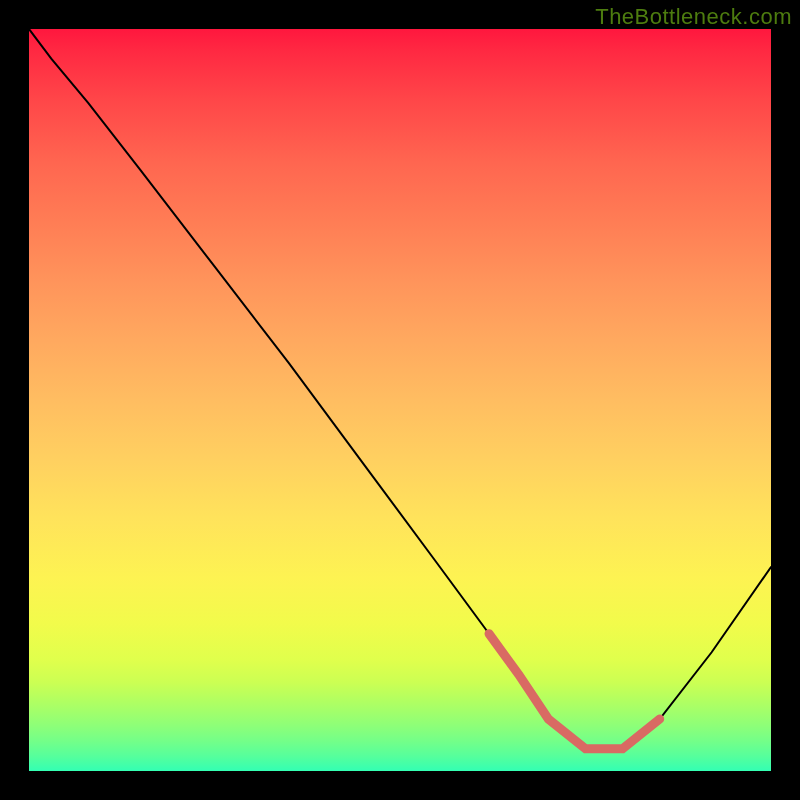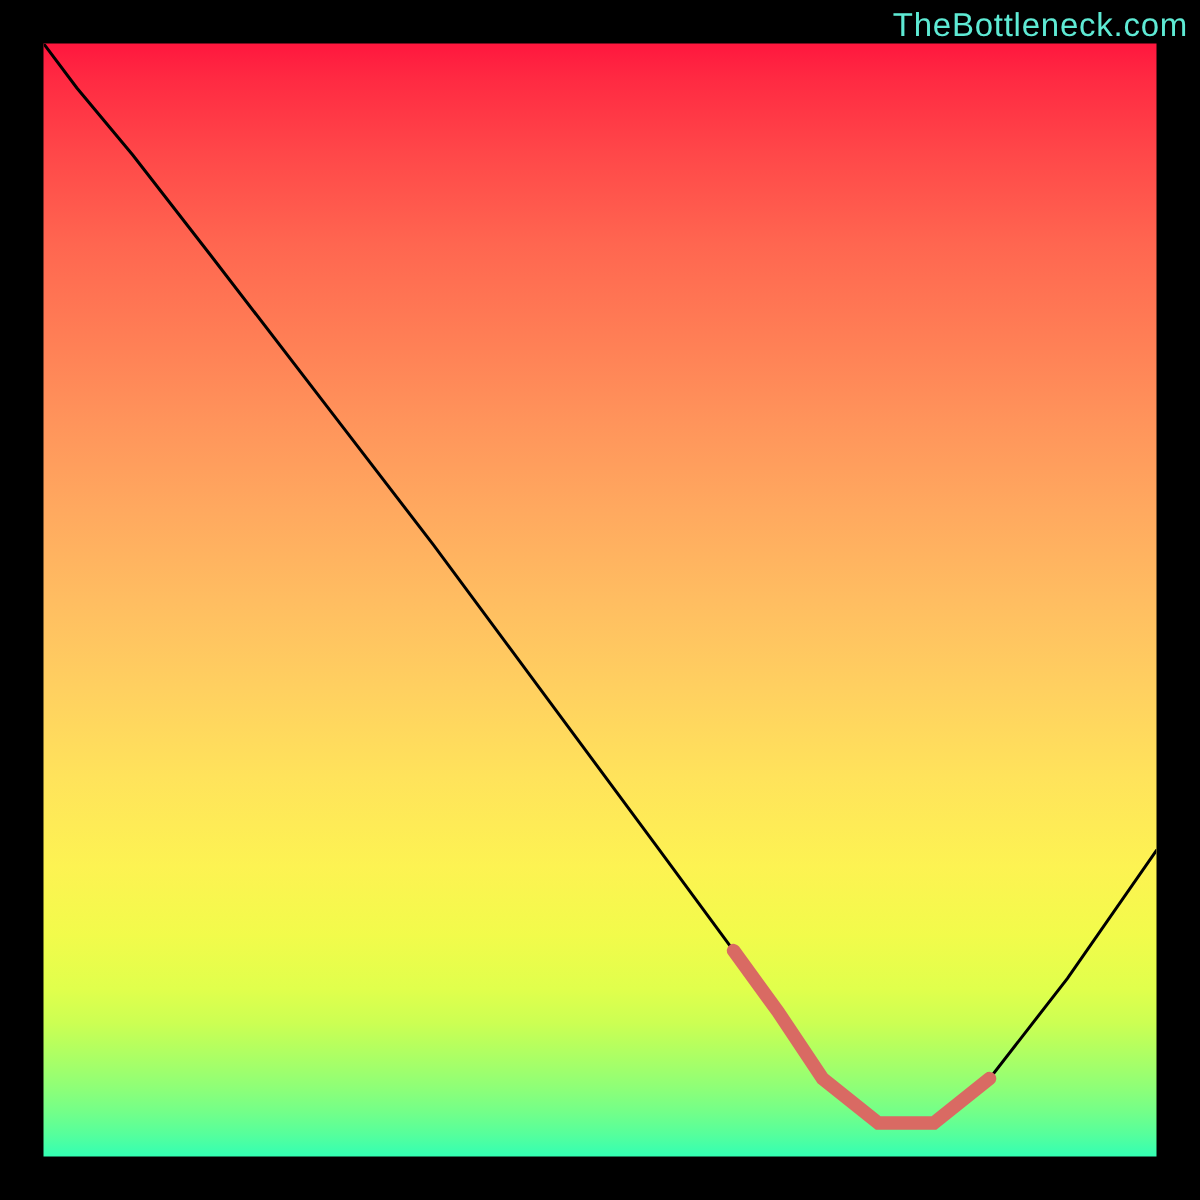--- a/index.html
+++ b/index.html
@@ -9,21 +9,21 @@
     width: 800px;
     height: 800px;
     background: #000;
   }
   .watermark {
     position: absolute;
     top: 4px;
     right: 8px;
     font-family: Arial, Helvetica, sans-serif;
     font-size: 22px;
-    color: #5eead4;
+    color: #4d7c0f;
     letter-spacing: 0.5px;
     z-index: 10;
     font-weight: 500;
   }
   .plot-area {
     position: absolute;
     left: 29px;
     top: 29px;
     width: 742px;
     height: 742px;

